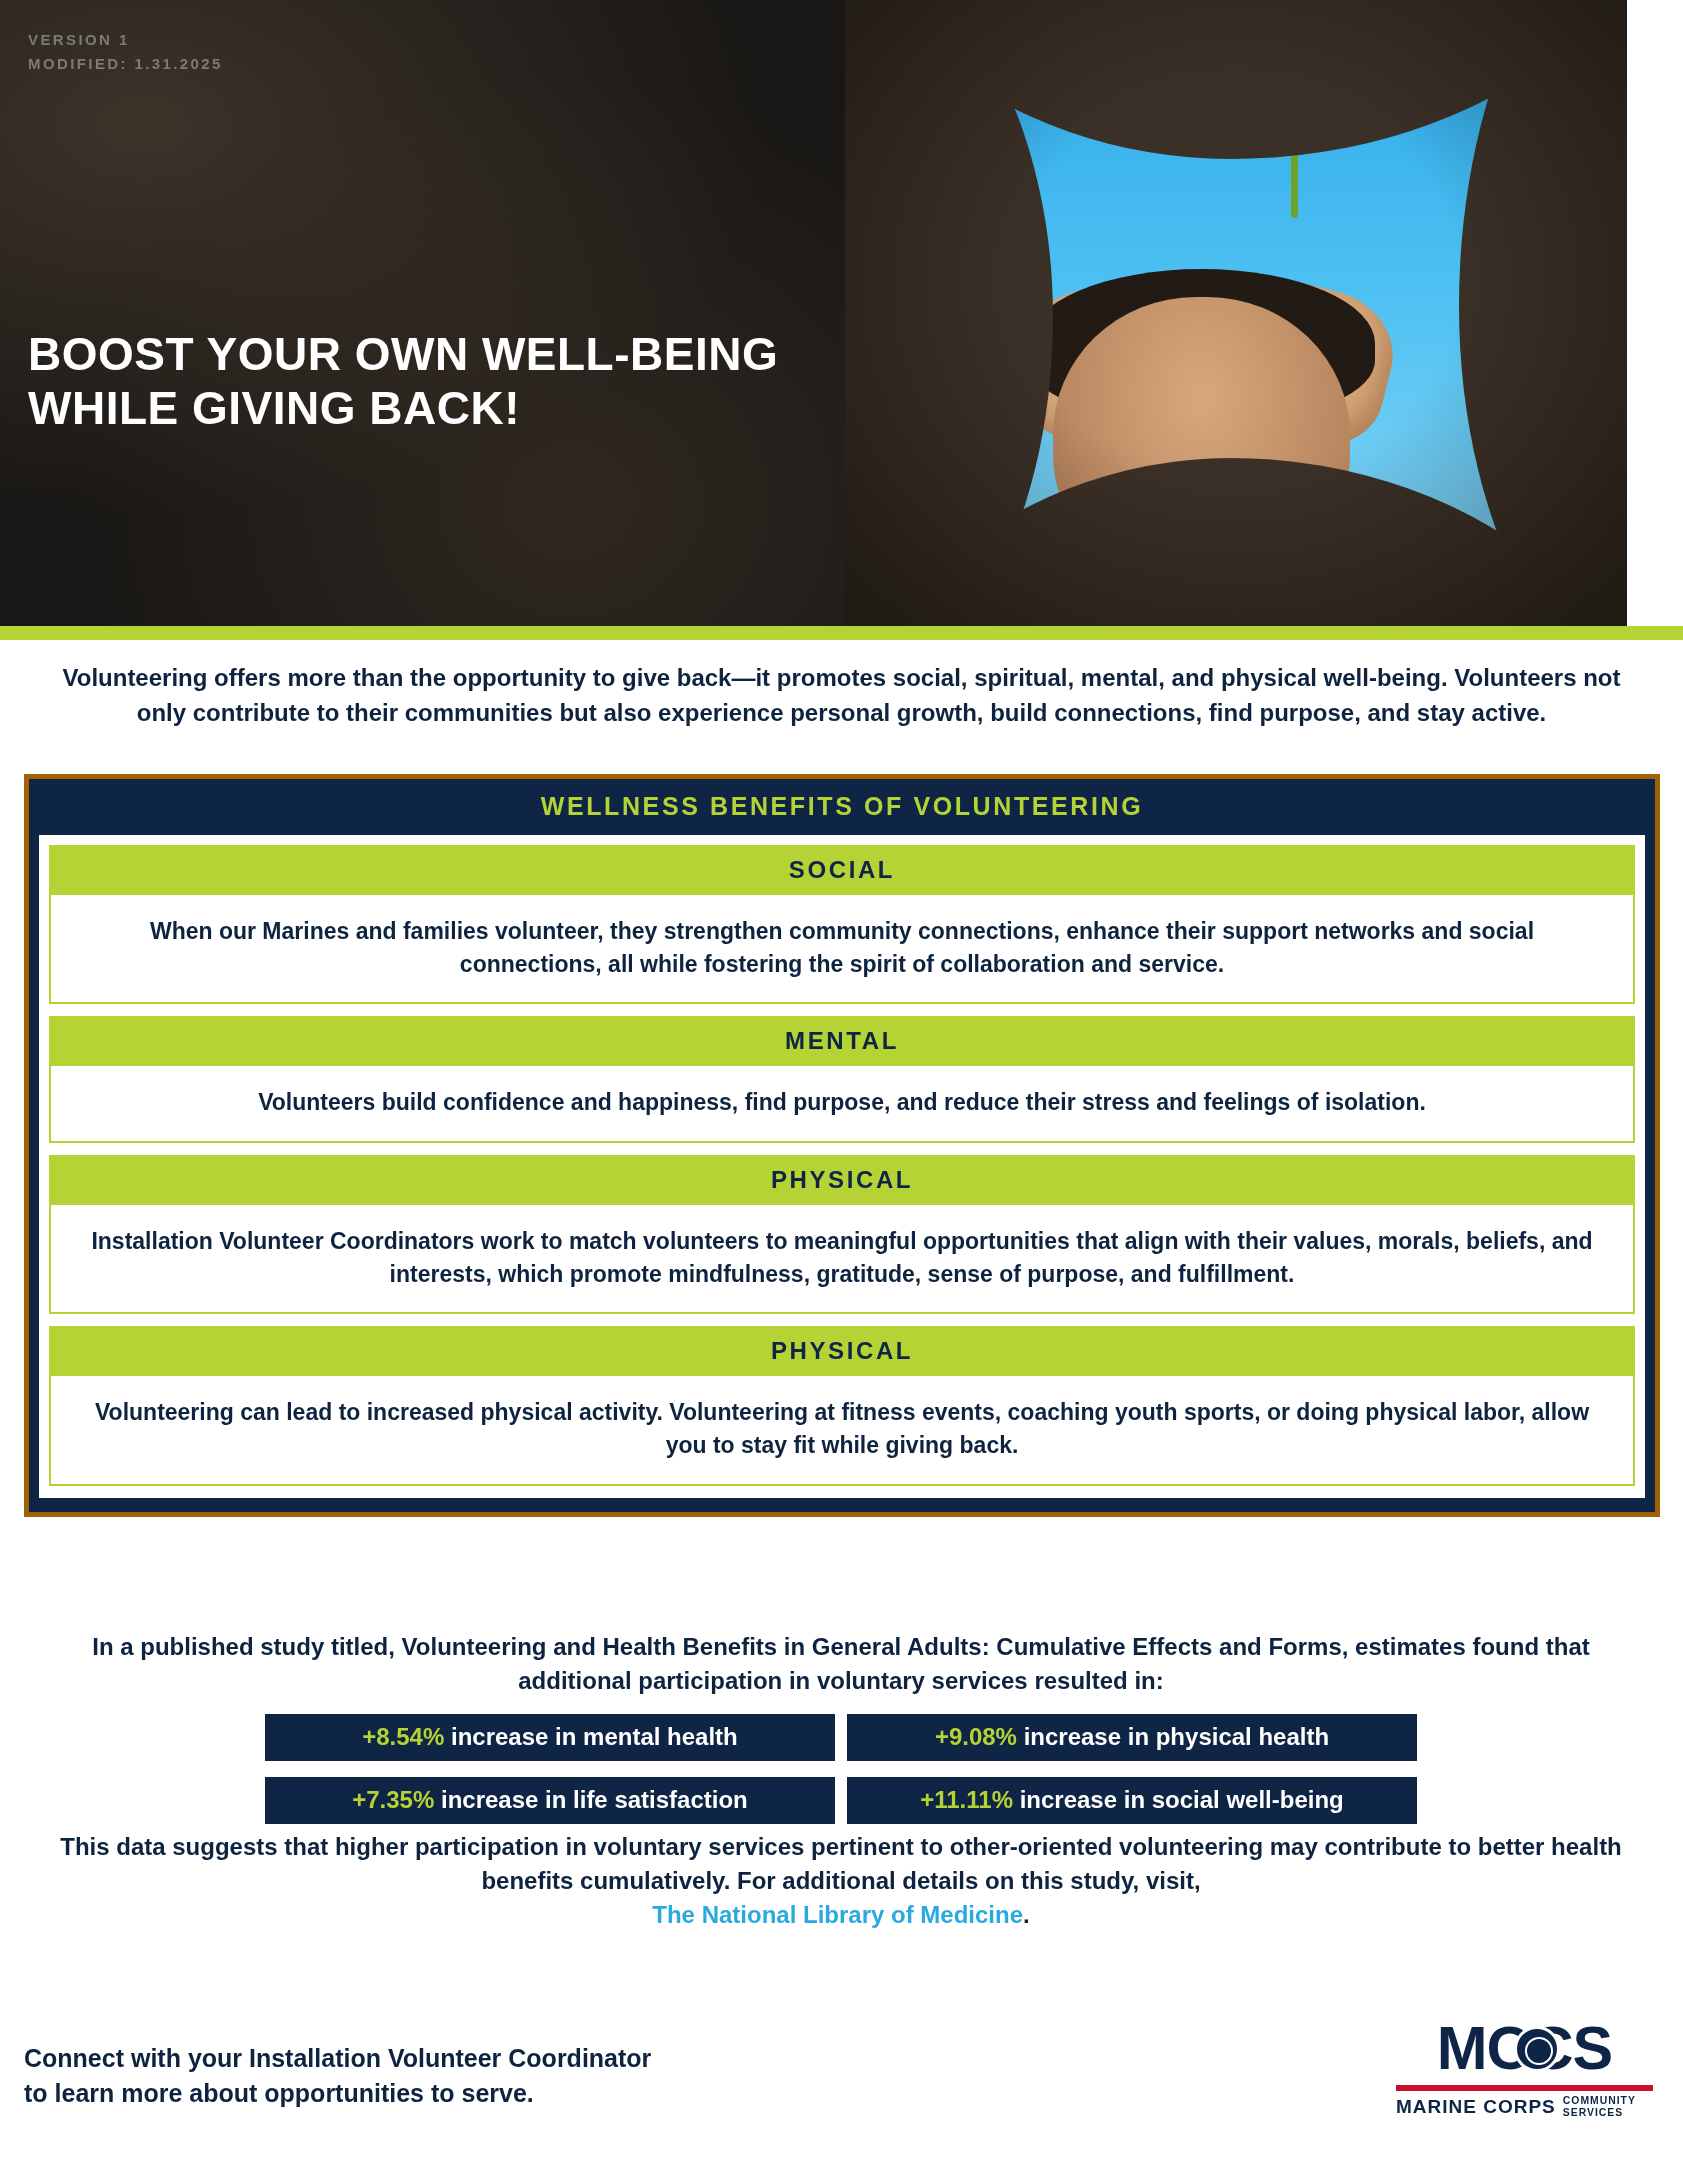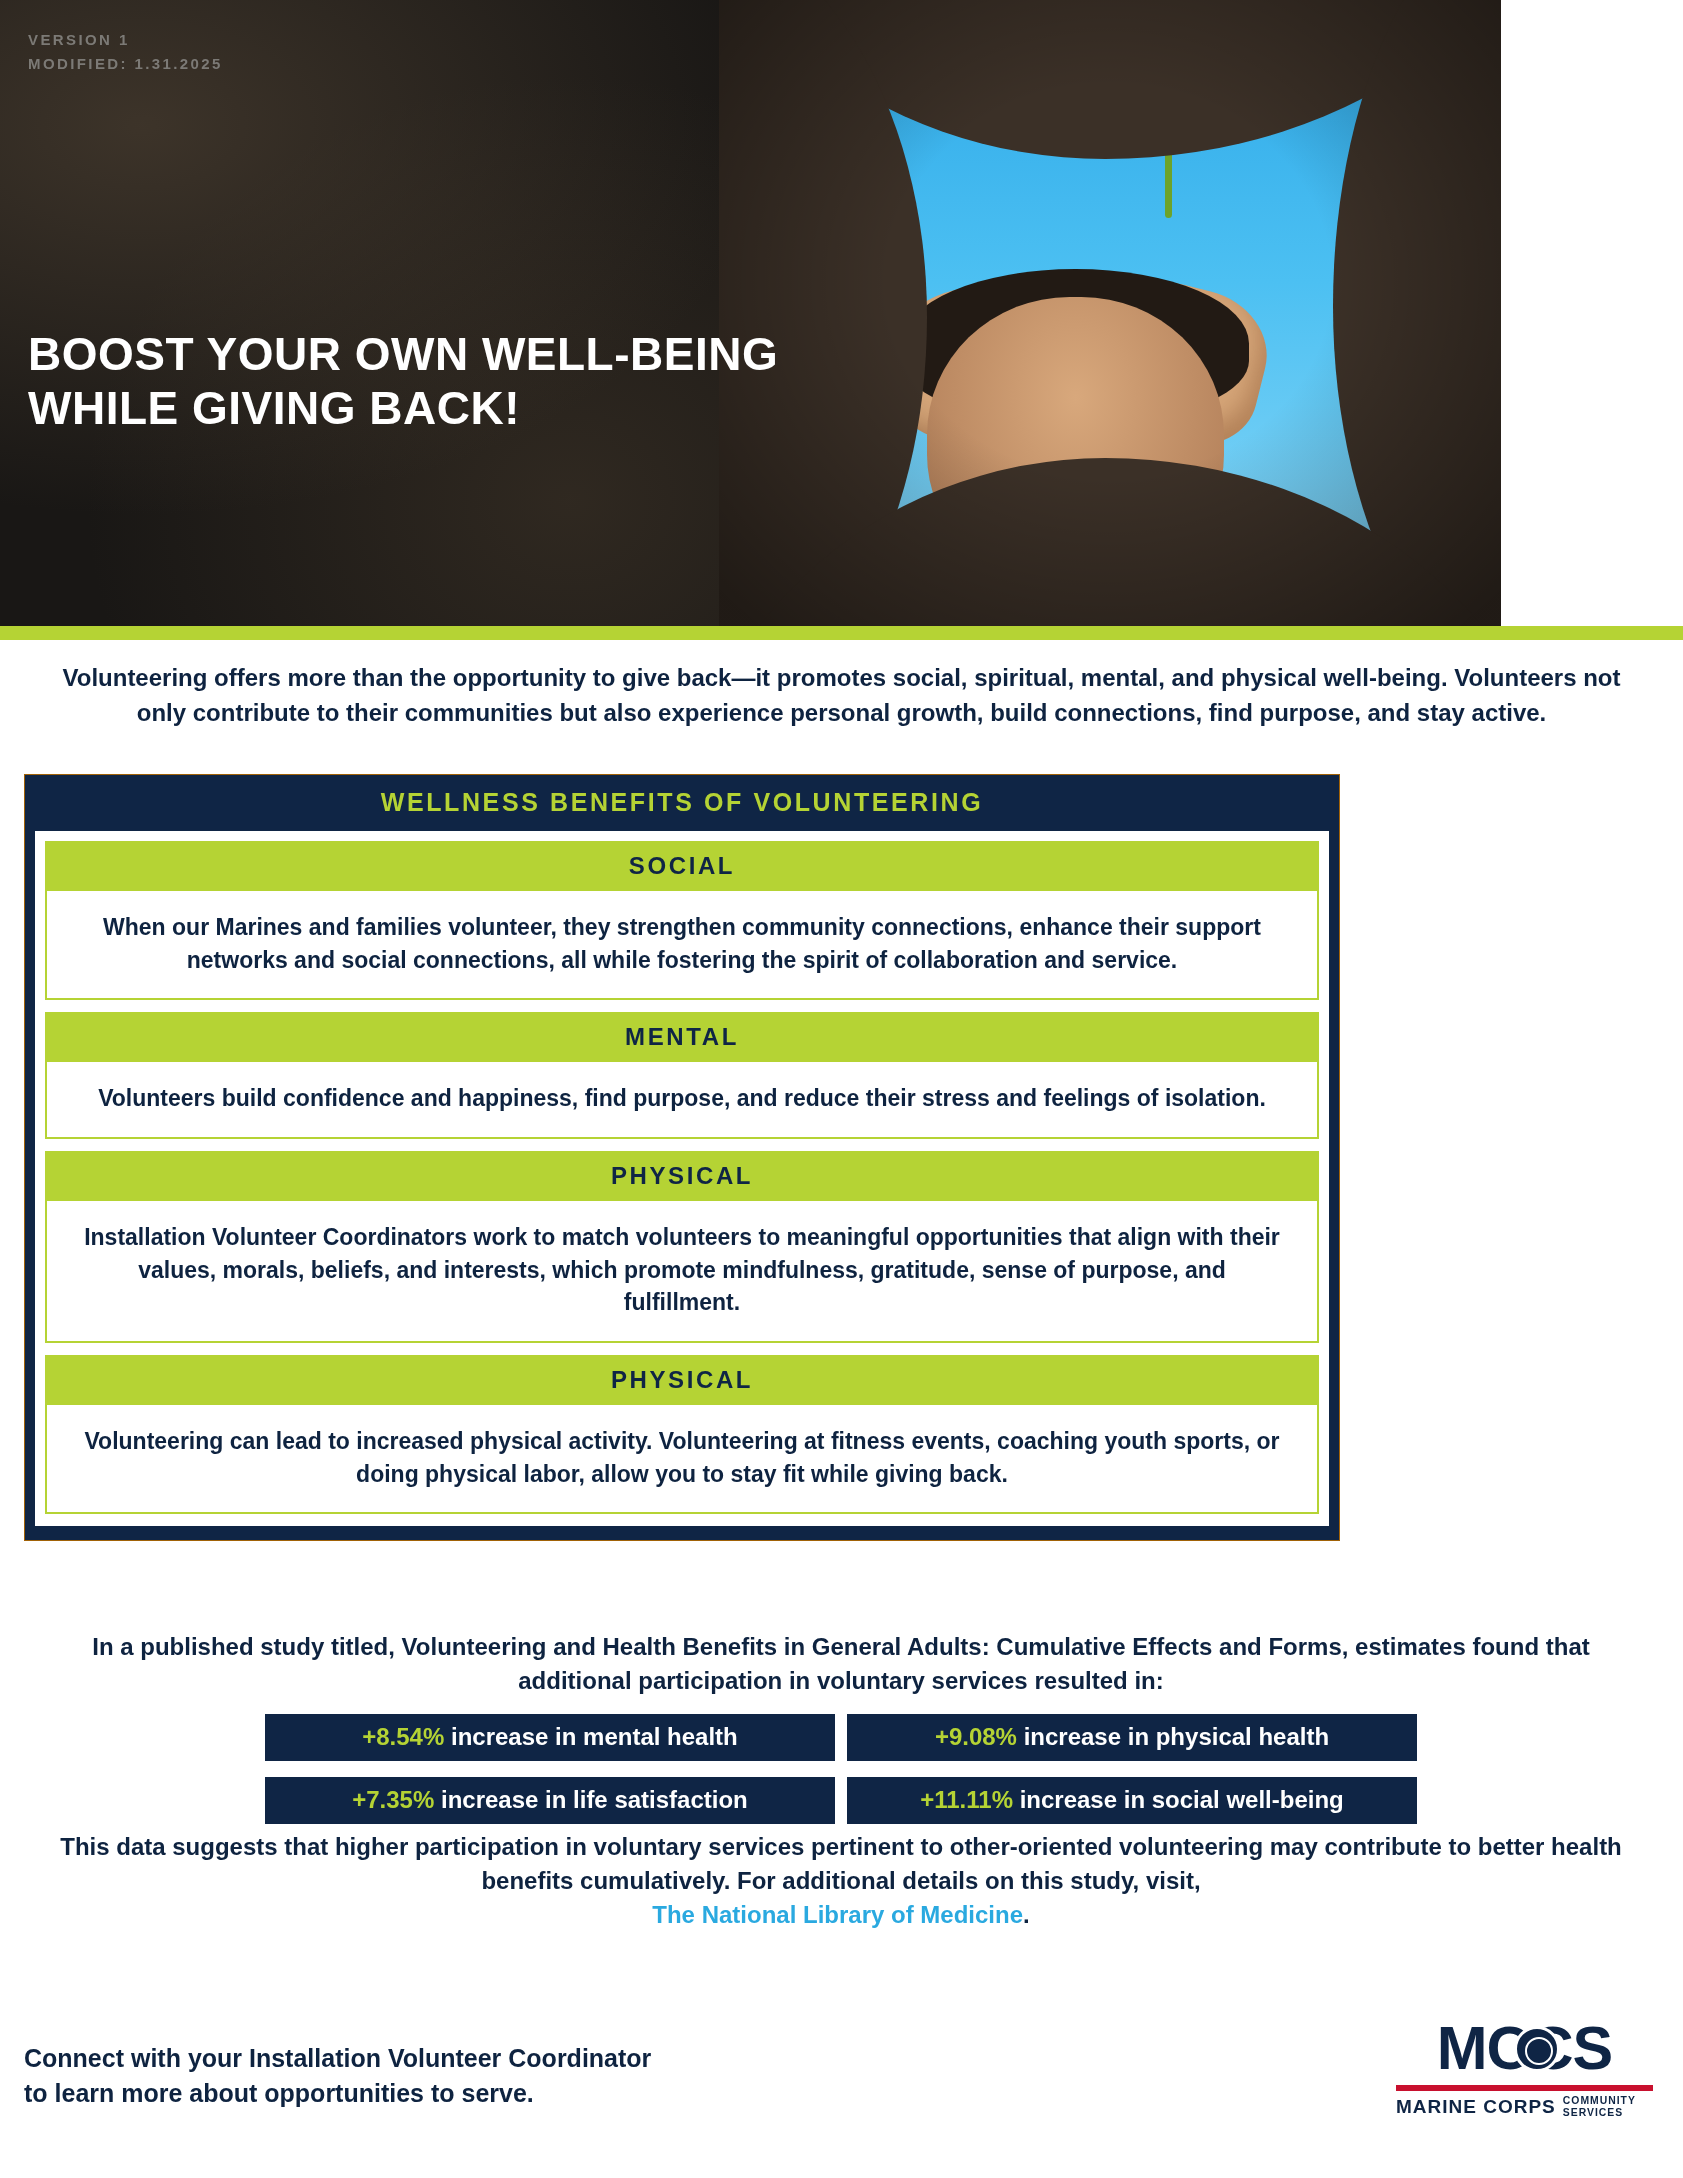--- a/index.html
+++ b/index.html
@@ -13,21 +13,21 @@
     position: relative;
     width: 1683px;
     height: 2178px;
     overflow: hidden;
     background: #ffffff;
   }
 
   
   .hero {
     position: relative;
-    width: 1501px;
+    width: 1627px;
     height: 626px;
     background: #1b1a18;
     overflow: hidden;
   }
   .hero-photo {
     position: absolute;
     right: 0; top: 0;
     width: 782px; height: 626px;
     overflow: hidden;
   }
@@ -176,23 +176,23 @@
     color: #0e2340;
     font-size: 24px;
     font-weight: bold;
     line-height: 1.45;
   }
 
   
   .panel {
     position: absolute;
     left: 24px; top: 774px;
-    width: 1316px;
+    width: 1636px;
     background: #0f2545;
-    border: 1px solid #a16207;
+    border: 5px solid #a16207;
     padding: 0 0 14px 0;
   }
   .panel-title {
     color: #b5d334;
     text-align: center;
     font-size: 25px;
     font-weight: 900;
     letter-spacing: 2.6px;
     padding: 13px 0 14px;
   }

